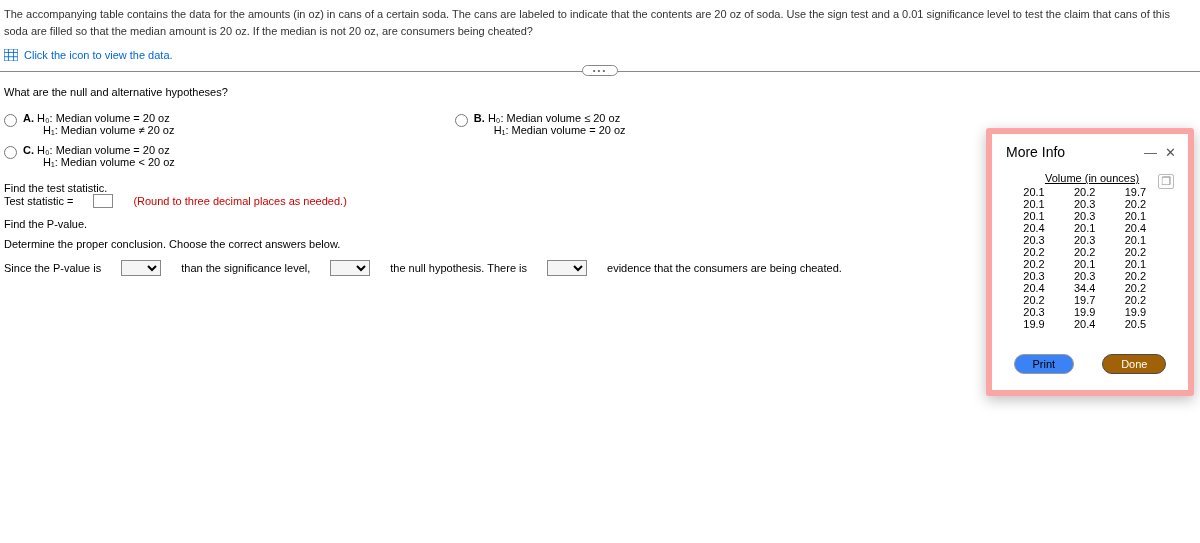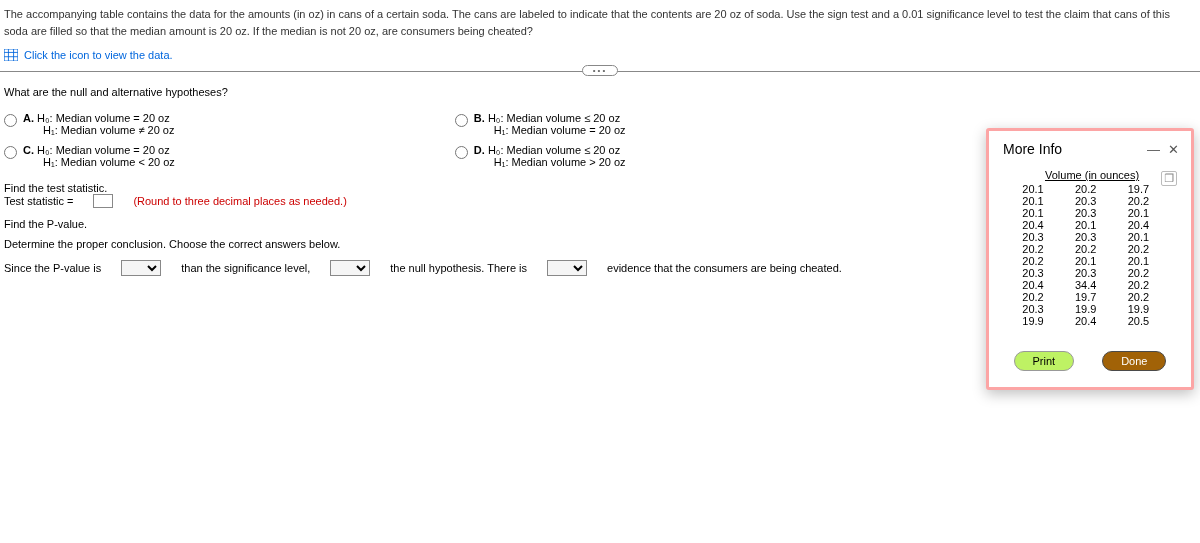--- a/index.html
+++ b/index.html
@@ -17,32 +17,32 @@
     .opt-col { display: flex; flex-direction: column; gap: 8px; }
     .opt { display: flex; align-items: flex-start; gap: 6px; }
     .opt input[type=radio] { margin-top: 2px; }
     .opt-label { display: flex; flex-direction: column; }
     .opt-label .line { white-space: nowrap; }
     .opt-label .indent { padding-left: 20px; }
     .inline-row { display: flex; align-items: center; gap: 20px; margin-bottom: 10px; }
     input.small-box { width: 20px; height: 14px; border: 1px solid #888; font-size: 10px; padding: 0 1px; }
     .red { color: #c00; }
     select.drop { font-size: 10px; height: 16px; border: 1px solid #888; background: #f5f5f5; min-width: 40px; }
-    .modal { position: absolute; top: 128px; left: 986px; width: 208px; background: #fff; border: 3px solid #fca5a5; border-radius: 3px; box-shadow: 0 4px 14px rgba(0,0,0,.25); }
+    .modal { position: absolute; top: 128px; left: 986px; width: 208px; background: #fff; border: 6px solid #fca5a5; border-radius: 3px; box-shadow: 0 4px 14px rgba(0,0,0,.25); }
     .modal-head { display: flex; align-items: center; justify-content: space-between; padding: 10px 12px 4px 14px; }
     .modal-title { font-size: 14px; font-weight: normal; }
     .modal-ctrl { display: flex; gap: 8px; align-items: center; color: #555; }
     .modal-ctrl span { cursor: pointer; font-size: 13px; }
     .modal-body { padding: 8px 14px 10px 14px; }
     .copy-icon { float: right; margin-top: 2px; color: #888; cursor: pointer; font-size: 11px; border: 1px solid #bbb; padding: 0 2px; border-radius: 2px; }
     .data-head { text-align: center; text-decoration: underline; margin-bottom: 2px; margin-left: 20px; }
     .data-grid { display: grid; grid-template-columns: repeat(3, 1fr); gap: 0 24px; font-size: 11px; padding: 0 12px; }
     .data-grid span { text-align: right; font-variant-numeric: tabular-nums; }
     .modal-foot { display: flex; justify-content: center; gap: 28px; padding: 14px 0 16px 0; }
-    .btn { padding: 3px 18px; border-radius: 12px; border: 1px solid #999; background: #bef264; font-size: 11px; cursor: pointer; }
+    .btn { padding: 3px 18px; border-radius: 12px; border: 1px solid #999; background: #3b82f6; font-size: 11px; cursor: pointer; }
     .btn.primary { background: #a16207; color: #fff; border-color: #4a4a4a; }
   </style>
 </head>
 <body>
 
 <div class="header-text">The accompanying table contains the data for the amounts (in oz) in cans of a certain soda. The cans are labeled to indicate that the contents are 20 oz of soda. Use the sign test and a 0.01 significance level to test the claim that cans of this soda are filled so that the median amount is 20 oz. If the median is not 20 oz, are consumers being cheated?</div>
 
 <div class="link-row">
   <span class="grid-icon">
     <svg viewBox="0 0 16 14">
@@ -80,27 +80,20 @@
           <div class="line indent">H₁: Median volume &lt; 20 oz</div>
         </div>
       </div>
     </div>
     <div class="opt-col">
       <div class="opt">
         <input type="radio" name="hyp" style="">
         <div class="opt-label">
           <div class="line"><b>B.</b> <span>H₀: Median volume ≤ 20 oz</span></div>
           <div class="line indent">H₁: Median volume = 20 oz</div>
-        </div>
-      </div>
-      <div class="opt">
-        <input type="radio" name="hyp" style="">
-        <div class="opt-label">
-          <div class="line"><b>D.</b> <span>H₀: Median volume ≤ 20 oz</span></div>
-          <div class="line indent">H₁: Median volume &gt; 20 oz</div>
         </div>
       </div>
     </div>
   </div>
 
   <div style="height:14px"></div>
   <div style="margin-bottom:0;">Find the test statistic.</div>
   <div class="inline-row">
     <span>Test statistic =</span>
     <input class="small-box" type="text" style="">

